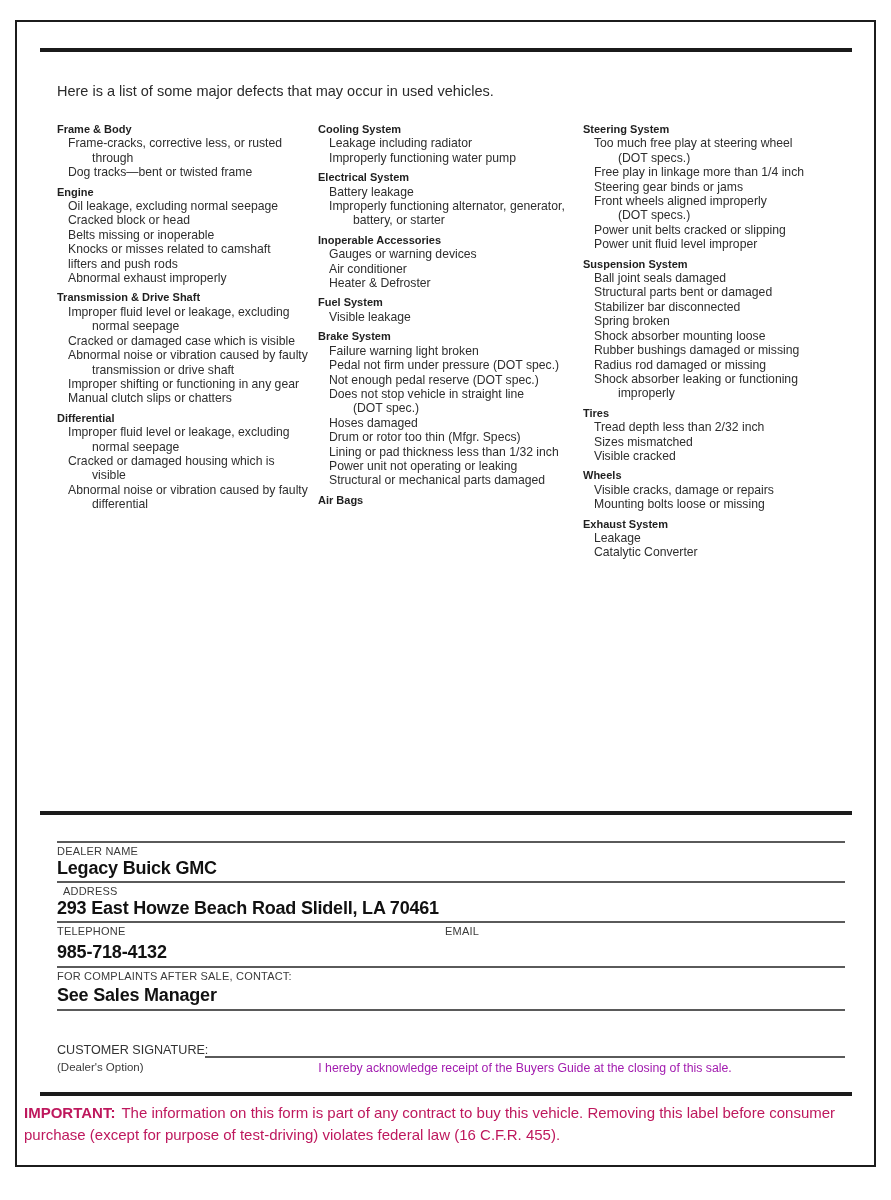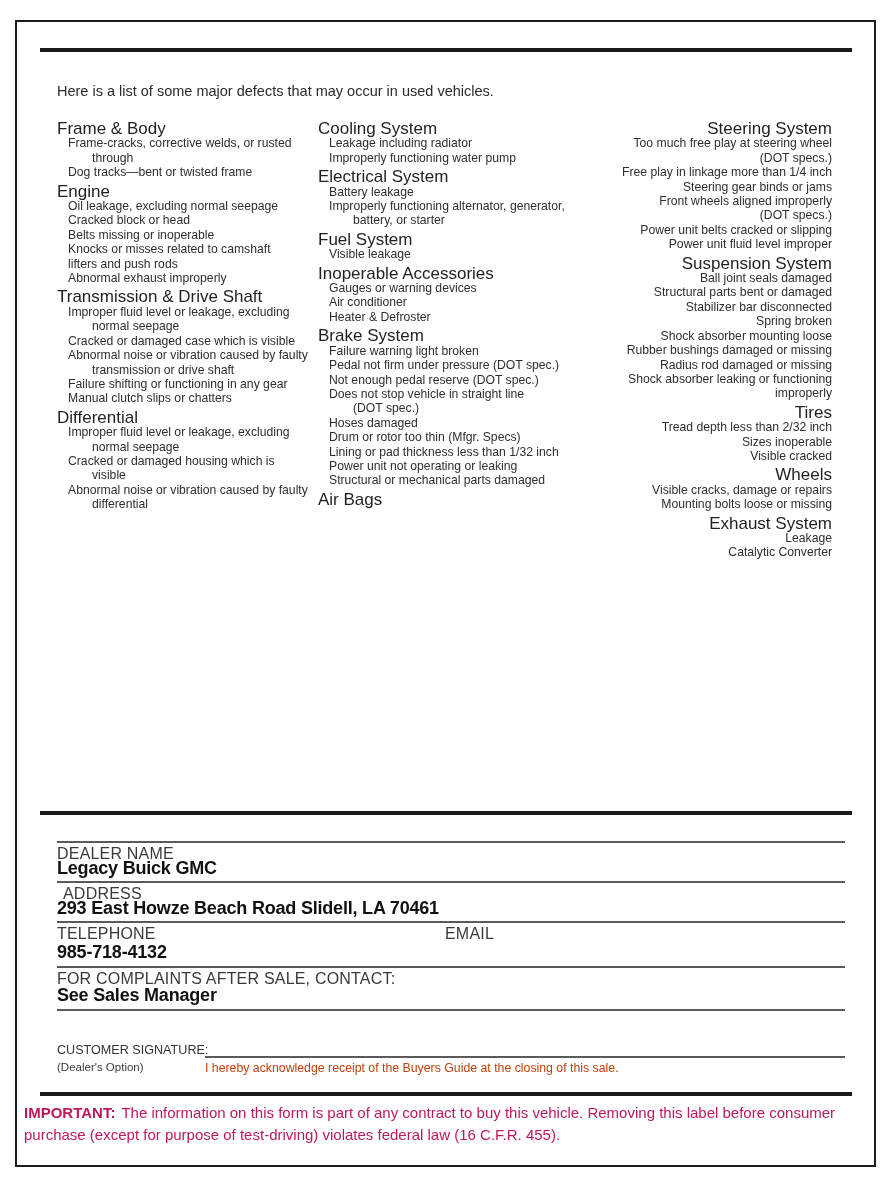--- a/index.html
+++ b/index.html
@@ -13,70 +13,70 @@
     border:2px solid #1c1c1c;background:#fff;
   }
   .rule{position:absolute;left:40px;width:812px;height:4px;background:#1b1b1b;}
   #rule-top{top:48px;}
   #rule-mid{top:811px;}
   #rule-bottom{top:1092px;}
   #intro{position:absolute;left:57px;top:83px;font-size:14.5px;color:#2a2a2a;}
   .col{position:absolute;top:122px;font-size:12.2px;line-height:14.4px;color:#2e2e2e;}
   #col-0{left:57px;width:258px;}
   #col-1{left:318px;width:262px;}
-  #col-2{left:554px;width:278px;text-align:right;}
+  #col-2{left:583px;width:278px;}
   .sec{margin-top:5px;}
   .sec:first-child{margin-top:0;}
-  .hd{font-weight:normal;font-size:17px;color:#1f1f1f;}
+  .hd{font-weight:bold;font-size:11px;color:#1f1f1f;}
   .ln.i1{padding-left:11px;}
   .ln.i2{padding-left:35px;}
   .fline{position:absolute;left:57px;width:788px;height:1.5px;background:#5a5a5a;}
-  .flabel{position:absolute;font-size:16px;color:#3a3a3a;letter-spacing:.2px;}
+  .flabel{position:absolute;font-size:11px;color:#3a3a3a;letter-spacing:.2px;}
   .fvalue{position:absolute;font-size:18px;font-weight:600;color:#111;letter-spacing:-.2px;}
   #sig-label{position:absolute;left:57px;top:1043px;font-size:12.6px;color:#333;}
   #sig-line{position:absolute;left:205px;top:1056px;width:640px;height:1.5px;background:#5a5a5a;}
   #sig-note{position:absolute;left:57px;top:1061px;font-size:11.5px;color:#3a3a3a;}
-  #sig-ack{position:absolute;left:205px;top:1061px;width:640px;text-align:left;font-size:12.3px;color:#c2410c;}
+  #sig-ack{position:absolute;left:205px;top:1061px;width:640px;text-align:center;font-size:12.3px;color:#a21caf;}
   #important{position:absolute;left:24px;top:1102px;width:815px;font-size:15px;line-height:21.5px;color:#be185d;}
   #important b{font-weight:bold;}
   #important .txt{margin-left:6px;}
 </style>
 </head>
 <body>
 
 <div class="page-frame"></div>
 
 <div id="rule-top" class="rule"></div>
 
 <div id="intro">Here is a list of some major defects that may occur in used vehicles.</div>
 
 <div id="col-0" class="col">
     <div class="sec">
       <div class="hd">Frame &amp; Body</div>
-      <div class="ln i1">Frame-cracks, corrective welds, or rusted</div>
+      <div class="ln i1">Frame-cracks, corrective less, or rusted</div>
       <div class="ln i2">through</div>
       <div class="ln i1">Dog tracks—bent or twisted frame</div>
     </div>
     <div class="sec">
       <div class="hd">Engine</div>
       <div class="ln i1">Oil leakage, excluding normal seepage</div>
       <div class="ln i1">Cracked block or head</div>
       <div class="ln i1">Belts missing or inoperable</div>
       <div class="ln i1">Knocks or misses related to camshaft</div>
       <div class="ln i1">lifters and push rods</div>
       <div class="ln i1">Abnormal exhaust improperly</div>
     </div>
     <div class="sec">
       <div class="hd">Transmission &amp; Drive Shaft</div>
       <div class="ln i1">Improper fluid level or leakage, excluding</div>
       <div class="ln i2">normal seepage</div>
       <div class="ln i1">Cracked or damaged case which is visible</div>
       <div class="ln i1">Abnormal noise or vibration caused by faulty</div>
       <div class="ln i2">transmission or drive shaft</div>
-      <div class="ln i1">Failure shifting or functioning in any gear</div>
+      <div class="ln i1">Improper shifting or functioning in any gear</div>
       <div class="ln i1">Manual clutch slips or chatters</div>
     </div>
     <div class="sec">
       <div class="hd">Differential</div>
       <div class="ln i1">Improper fluid level or leakage, excluding</div>
       <div class="ln i2">normal seepage</div>
       <div class="ln i1">Cracked or damaged housing which is</div>
       <div class="ln i2">visible</div>
       <div class="ln i1">Abnormal noise or vibration caused by faulty</div>
       <div class="ln i2">differential</div>
@@ -88,28 +88,28 @@
       <div class="ln i1">Leakage including radiator</div>
       <div class="ln i1">Improperly functioning water pump</div>
     </div>
     <div class="sec">
       <div class="hd">Electrical System</div>
       <div class="ln i1">Battery leakage</div>
       <div class="ln i1">Improperly functioning alternator, generator,</div>
       <div class="ln i2">battery, or starter</div>
     </div>
     <div class="sec">
-      <div class="hd">Fuel System</div>
-      <div class="ln i1">Visible leakage</div>
-    </div>
-    <div class="sec">
       <div class="hd">Inoperable Accessories</div>
       <div class="ln i1">Gauges or warning devices</div>
       <div class="ln i1">Air conditioner</div>
       <div class="ln i1">Heater &amp; Defroster</div>
+    </div>
+    <div class="sec">
+      <div class="hd">Fuel System</div>
+      <div class="ln i1">Visible leakage</div>
     </div>
     <div class="sec">
       <div class="hd">Brake System</div>
       <div class="ln i1">Failure warning light broken</div>
       <div class="ln i1">Pedal not firm under pressure (DOT spec.)</div>
       <div class="ln i1">Not enough pedal reserve (DOT spec.)</div>
       <div class="ln i1">Does not stop vehicle in straight line</div>
       <div class="ln i2">(DOT spec.)</div>
       <div class="ln i1">Hoses damaged</div>
       <div class="ln i1">Drum or rotor too thin (Mfgr. Specs)</div>
@@ -141,21 +141,21 @@
       <div class="ln i1">Spring broken</div>
       <div class="ln i1">Shock absorber mounting loose</div>
       <div class="ln i1">Rubber bushings damaged or missing</div>
       <div class="ln i1">Radius rod damaged or missing</div>
       <div class="ln i1">Shock absorber leaking or functioning</div>
       <div class="ln i2">improperly</div>
     </div>
     <div class="sec">
       <div class="hd">Tires</div>
       <div class="ln i1">Tread depth less than 2/32 inch</div>
-      <div class="ln i1">Sizes inoperable</div>
+      <div class="ln i1">Sizes mismatched</div>
       <div class="ln i1">Visible cracked</div>
     </div>
     <div class="sec">
       <div class="hd">Wheels</div>
       <div class="ln i1">Visible cracks, damage or repairs</div>
       <div class="ln i1">Mounting bolts loose or missing</div>
     </div>
     <div class="sec">
       <div class="hd">Exhaust System</div>
       <div class="ln i1">Leakage</div>

